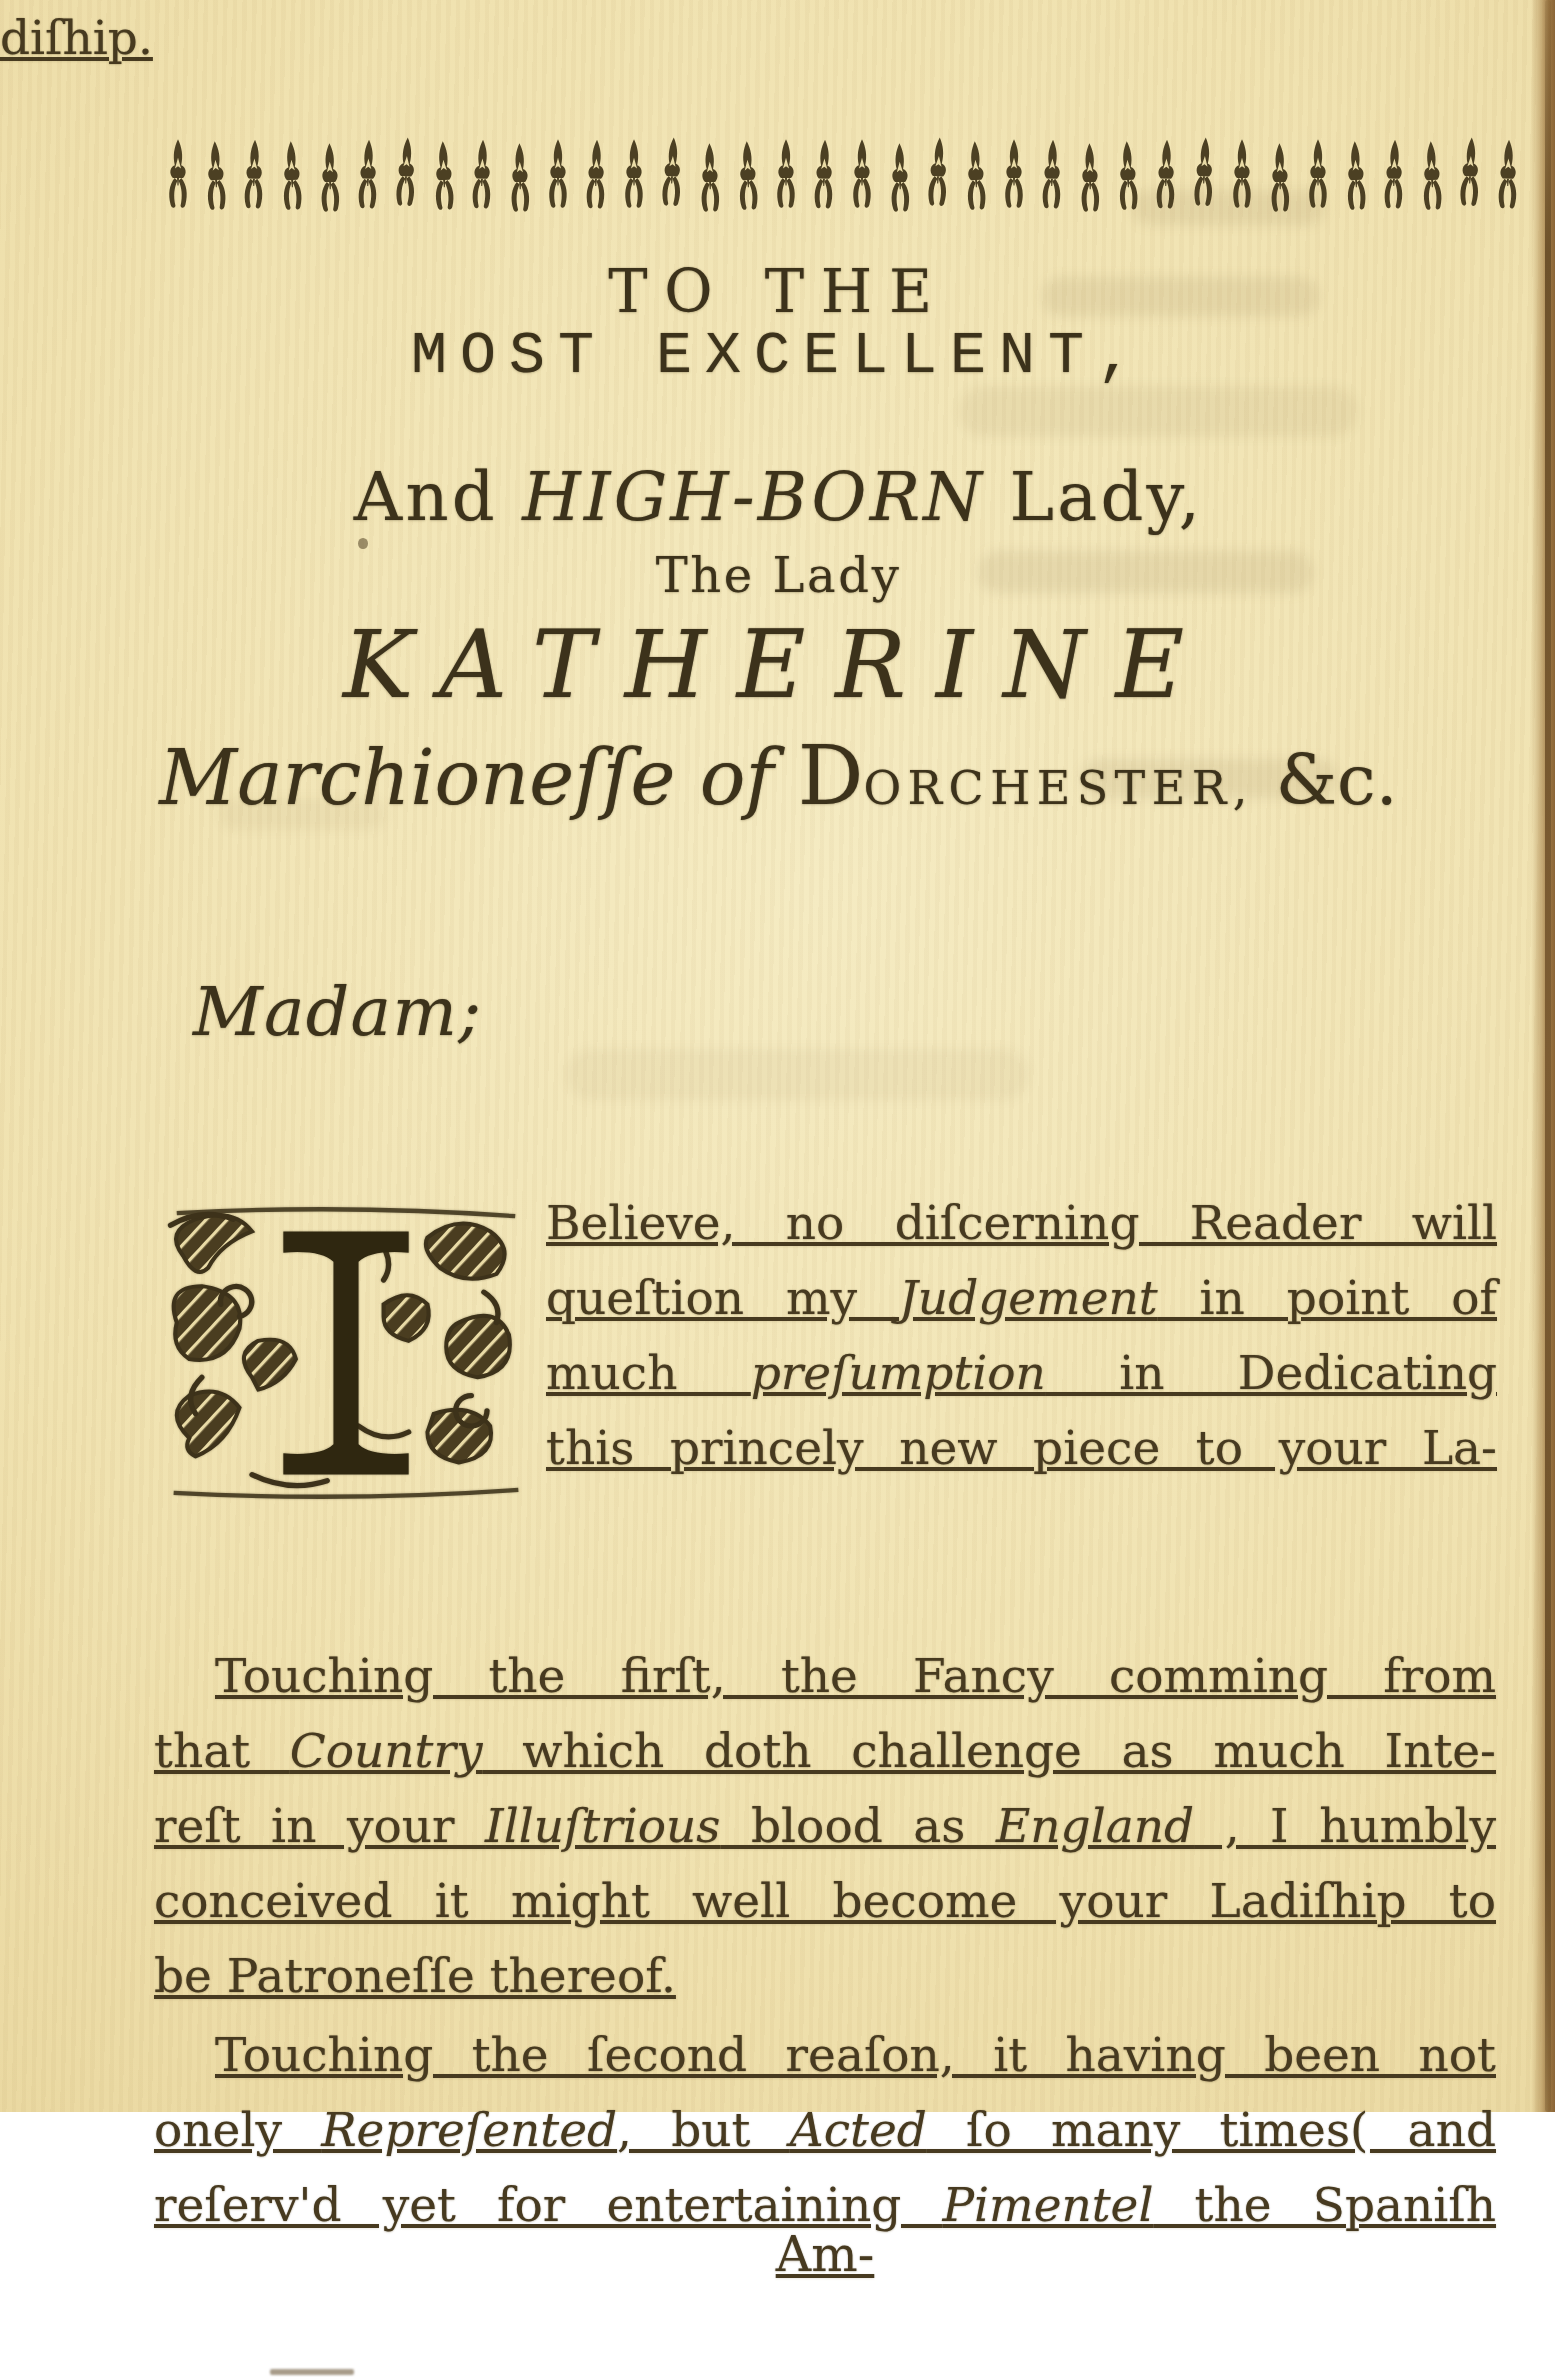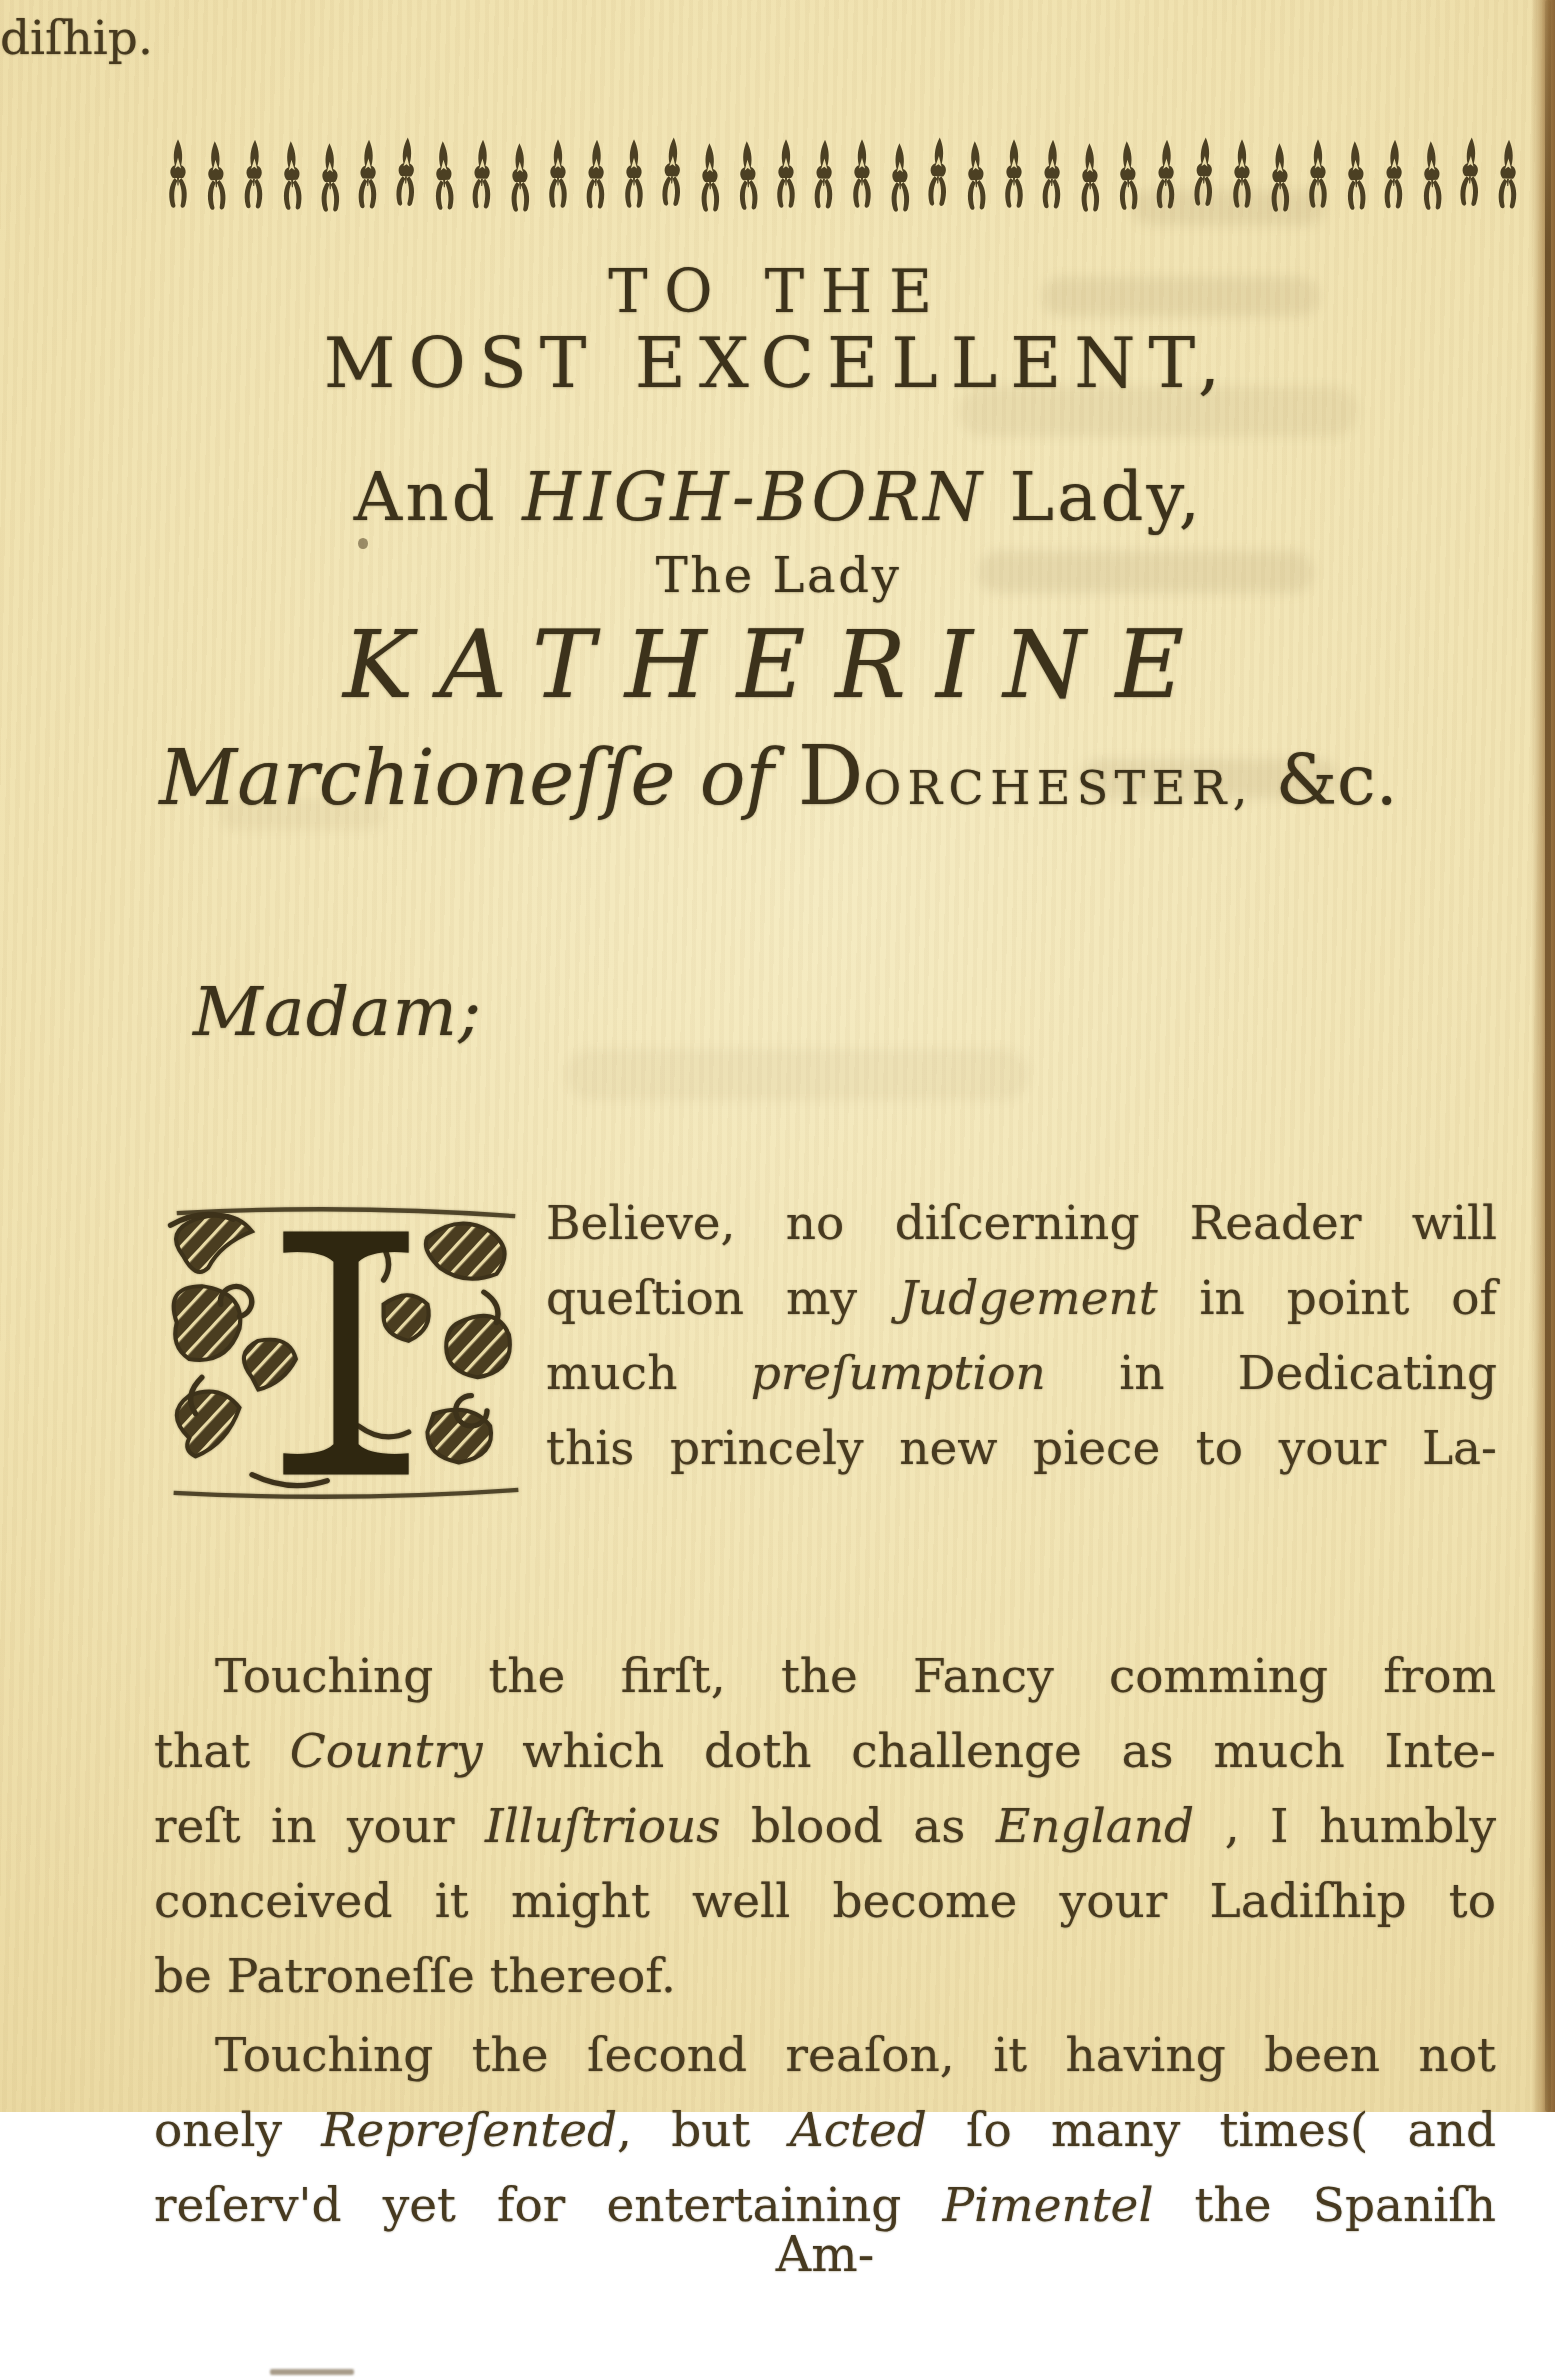--- a/index.html
+++ b/index.html
@@ -36,26 +36,26 @@
     position:absolute;left:164px;top:136px;width:1358px;height:85px;
     display:flex;justify-content:space-between;align-items:flex-start;
   }
   .orn{width:28px;height:81px;flex:0 0 auto;}
   .orn:nth-child(2n){transform:rotate(-2deg) translateY(1.9px);}
   .orn:nth-child(3n){transform:rotate(1.6deg) translateY(0.6px);}
   .orn:nth-child(5n){transform:rotate(-1deg) translateY(3.9px);}
   .orn:nth-child(7n){transform:rotate(2.6deg) translateY(-1.9px);}
   .orn svg{width:100%;height:100%;display:block;}
 
-  .ink{color:#473a20;text-shadow:0 0 1.3px rgba(70,58,32,.5), 0 0.6px 1.9px rgba(110,92,50,.18);}
+  .ink{color:#473a20;text-shadow:0 0 1.3px rgba(70,58,32,.5), 0 0.6px 1.9px rgba(110,92,50,.18);text-decoration:underline;}
   .hd{color:#3c321b;text-shadow:0 0 1.3px rgba(58,48,26,.55), 0 0.6px 2.6px rgba(100,84,46,.2);}
 
   .center-col{position:absolute;left:106px;width:1345px;text-align:center;}
   .to-the{top:257px;font-size:59px;letter-spacing:16.7px;}
-  .most-exc{top:322px;font-size:70px;letter-spacing:13px;white-space:nowrap;}
+  .most-exc{top:322px;font-size:60px;letter-spacing:13px;white-space:nowrap;font-family:Liberation Mono, monospace;}
   .and-lady{top:458px;font-size:67px;letter-spacing:3.2px;}
   .the-lady{top:547px;font-size:48px;letter-spacing:2.6px;}
   .katherine{top:610px;font-size:94px;font-style:italic;letter-spacing:30px;white-space:nowrap;}
   .march{top:728px;font-size:76px;white-space:nowrap;}
   .march .it1{font-style:italic;}
   .march .bigD{font-size:82px;font-style:normal;}
   .march .smallcaps{font-size:46px;letter-spacing:6.4px;font-style:normal;}
   .march .etc{font-size:69px;font-style:normal;}
   .it{font-style:italic;}
 

